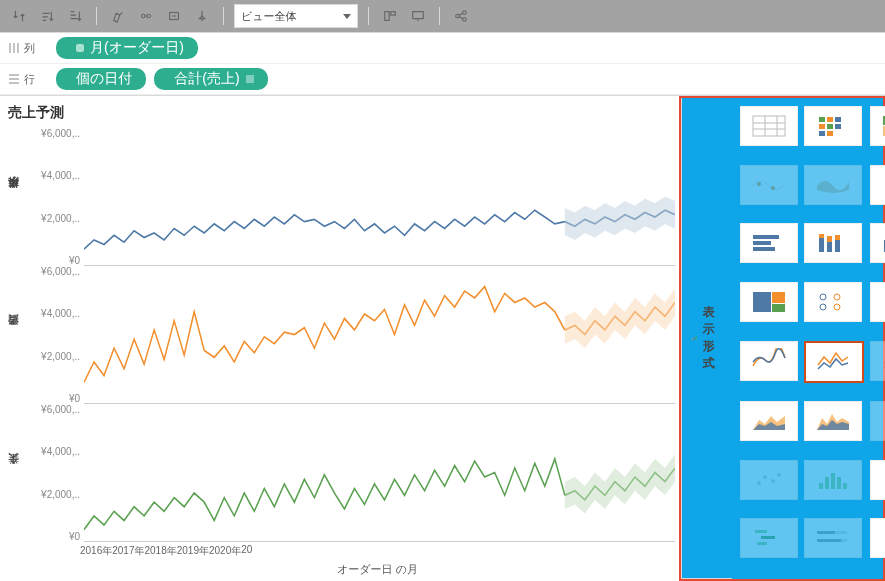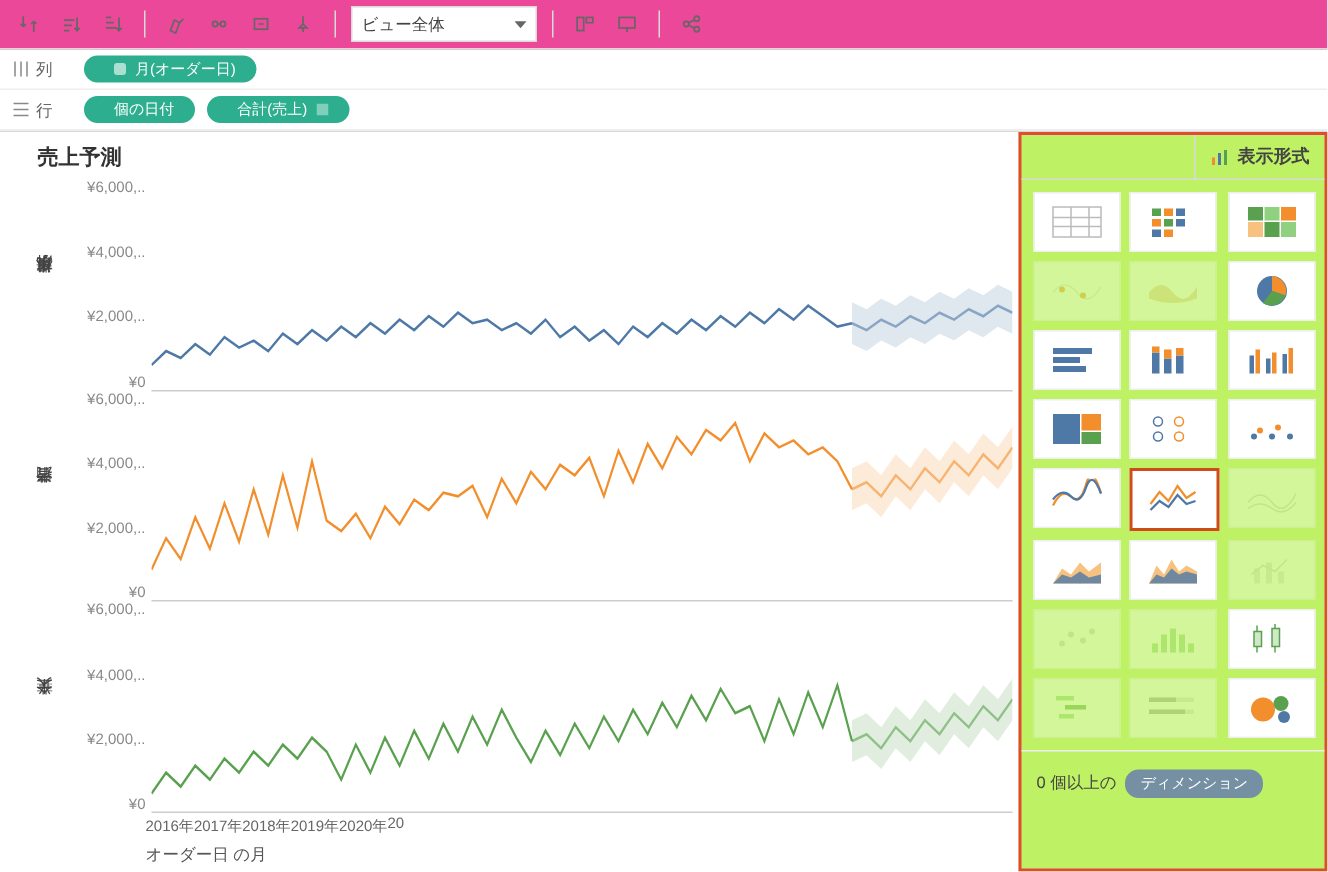--- a/index.html
+++ b/index.html
@@ -8,47 +8,47 @@
     --green:#59a14f;
     --teal:#2ca58d;
     --pill-teal:#2cae8f;
     --gray-text:#555;
     --light-border:#d9d9d9;
     --panel-border:#e34a33;
   }
   html,body{margin:0;padding:0;font-family:"Segoe UI",Arial,sans-serif;font-size:11px;color:#333;background:#fff;}
   .app{width:885px;height:581px;display:flex;flex-direction:column;}
   
-  .toolbar{display:flex;align-items:center;gap:6px;padding:4px 8px;border-bottom:1px solid var(--light-border);background:#ec4899;}
+  .toolbar{display:flex;align-items:center;gap:6px;padding:4px 8px;border-bottom:1px solid var(--light-border);background:#a3a3a3;}
   .tb-btn{width:22px;height:22px;display:flex;align-items:center;justify-content:center;color:#666;cursor:pointer;}
   .tb-sep{width:1px;height:18px;background:var(--light-border);margin:0 4px;}
   .view-select{height:22px;min-width:110px;border:1px solid var(--light-border);background:#fff;display:flex;align-items:center;padding:0 6px;justify-content:space-between;color:#444;cursor:pointer;}
   
   .shelves{border-bottom:1px solid var(--light-border);}
   .shelf{display:flex;align-items:center;gap:8px;padding:4px 8px;border-bottom:1px solid #eee;}
   .shelf-label{display:flex;align-items:center;gap:4px;color:#666;min-width:40px;}
   .shelf-label svg{width:12px;height:12px;}
-  .pill{display:flex;align-items:center;gap:6px;background:var(--pill-teal);color:#fff;border-radius:10px;padding:2px 14px 2px 20px;font-size:10px;}
+  .pill{display:flex;align-items:center;gap:6px;background:var(--pill-teal);color:#fff;border-radius:10px;padding:2px 14px 2px 20px;font-size:14px;}
   .pill .dot{width:8px;height:8px;border-radius:2px;background:rgba(255,255,255,.6);}
   .pill.small{padding:1px 10px;font-size:10px;border-radius:9px;}
   .pill.grayblue{background:#7590a3;}
   
-  .main{flex:1;display:flex;min-height:0;padding-left:17px;}
+  .main{flex:1;display:flex;min-height:0;}
   .viz{flex:1;display:flex;flex-direction:column;min-width:0;padding:6px 4px 4px 6px;}
   .viz-title{font-size:14px;font-weight:600;padding:2px 2px 6px 2px;color:#333;}
   .charts{flex:1;display:flex;flex-direction:column;min-height:0;}
   .chart-row{flex:1;display:flex;min-height:0;}
   .row-cap{width:16px;display:flex;align-items:center;justify-content:center;writing-mode:vertical-rl;transform:rotate(180deg);font-size:11px;color:#444;}
   .yaxis{width:58px;display:flex;flex-direction:column;justify-content:space-between;align-items:flex-end;padding-right:4px;color:#888;font-size:10px;}
   .plot{flex:1;position:relative;border-bottom:1px solid #ccc;}
   .plot svg{position:absolute;inset:0;width:100%;height:100%;}
   .xaxis{display:flex;padding-left:74px;color:#666;font-size:10px;justify-content:flex-start;padding-right:10px;margin-top:2px;}
-  .xaxis-title{text-align:left;color:#555;font-size:11px;padding:4px 0 0 74px;}
+  .xaxis-title{text-align:center;color:#555;font-size:11px;padding:4px 0 0 74px;}
   
-  .panel{width:202px;border:2px solid var(--panel-border);display:flex;flex-direction:column;background:#bef264;}
+  .panel{width:202px;border:2px solid var(--panel-border);display:flex;background:#0ea5e9;}
   .panel-tab{display:flex;justify-content:flex-end;border-bottom:1px solid var(--light-border);}
   .panel-tab-inner{padding:6px 10px;display:flex;align-items:center;gap:6px;font-size:12px;font-weight:600;color:#444;border-left:1px solid var(--light-border);}
   .chart-grid{display:grid;grid-template-columns:repeat(3,1fr);gap:6px;padding:8px;}
   .chart-opt{width:56px;height:38px;border:1px solid #eee;display:flex;align-items:center;justify-content:center;cursor:pointer;background:#fff;}
   .chart-opt.selected{border:2px solid #d04a1a;}
   .chart-opt.dim{opacity:.35;}
   .panel-guide{padding:8px 10px;font-size:11px;color:#444;line-height:1.7;border-top:1px solid #eee;}
   .panel-guide .row{display:flex;align-items:center;gap:6px;margin-top:4px;}
   .date-ic{display:inline-block;width:10px;height:10px;border:1px solid #999;}
 </style>

